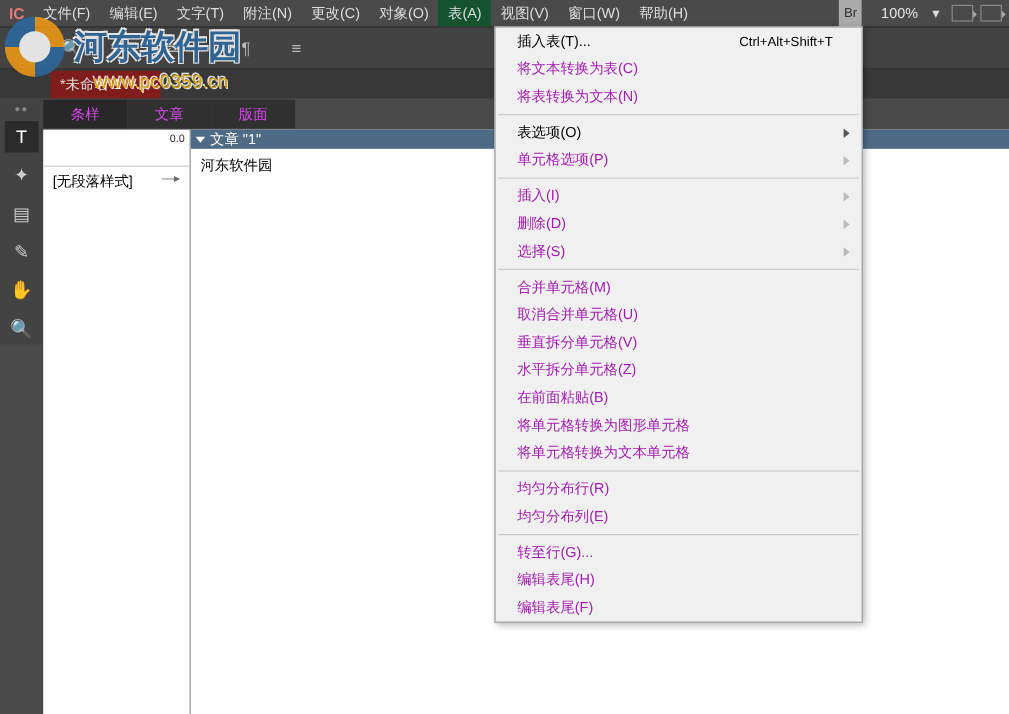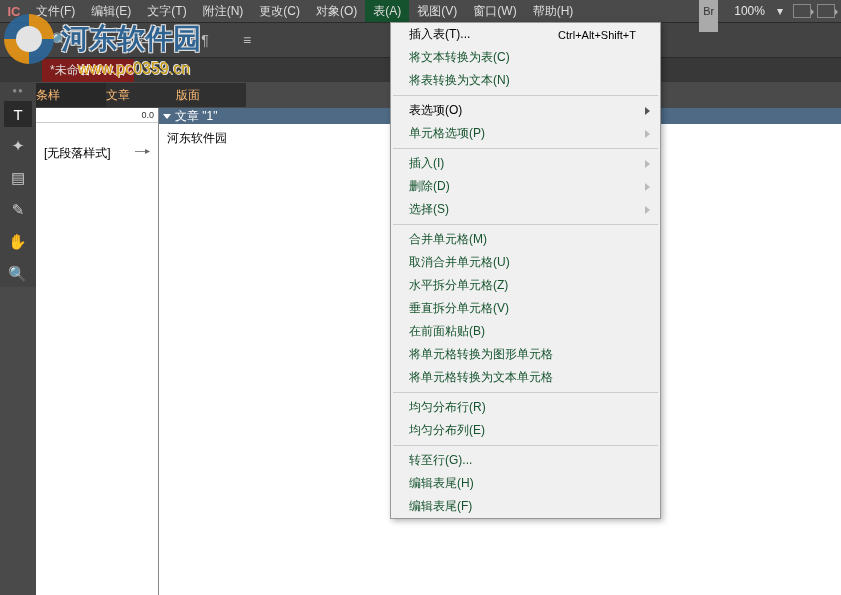--- a/index.html
+++ b/index.html
@@ -24,34 +24,34 @@
 .wm-text{display:inline-block;font-size:28px;font-weight:bold;color:#2c6aa0;vertical-align:middle;margin-left:4px;text-shadow:1px 1px 0 #fff,-1px -1px 0 #fff,1px -1px 0 #fff,-1px 1px 0 #fff}
 .wm-url{position:absolute;left:78px;top:46px;font-size:16px;color:#eab308;text-shadow:1px 1px 0 #fff,-1px -1px 0 #fff}
 .tabs-bar{height:24px;background:#383838;display:flex;align-items:flex-end;padding-left:42px}
 .doc-tab{background:#7f1d1d;color:#ddd;padding:3px 8px;font-size:11px;display:flex;align-items:flex-end;gap:16px}
 .doc-tab .x{color:#aaa;font-size:10px}
 .left-tools{position:absolute;left:0;top:82px;width:36px;background:#434343;display:flex;flex-direction:column;align-items:center;padding-top:4px;gap:6px}
 .lt-dots{color:#888;font-size:8px;letter-spacing:1px}
 .lt-btn{width:28px;height:26px;display:flex;align-items:center;justify-content:center;color:#ccc;font-size:15px}
 .lt-btn.active{background:#2a2a2a;color:#fff}
 .panel-tabs{position:absolute;left:36px;top:82px;height:26px;display:flex;align-items:center}
-.ptab{width:70px;height:24px;line-height:24px;text-align:left;background:#303030;color:#fdba74;font-size:12px}
+.ptab{width:70px;height:24px;line-height:24px;text-align:center;background:#303030;color:#d946ef;font-size:12px}
 .ptab.dark{background:#282828}
 .panel-split{position:absolute;left:36px;top:108px;right:0;bottom:0;display:flex}
 .panel-left{width:123px;background:#fff;border-right:1px solid #888;position:relative}
 .ruler-num{position:absolute;right:4px;top:2px;font-size:9px;color:#333}
-.pl-row{padding:22px 8px;font-size:12px;color:#000;display:flex;justify-content:space-between;border-top:1px solid #ccc;margin-top:14px}
+.pl-row{padding:4px 8px;font-size:12px;color:#000;display:flex;justify-content:space-between;border-top:1px solid #ccc;margin-top:30px}
 .pl-row .dash{color:#666;font-size:10px}
 .panel-right{flex:1;background:#fff;position:relative}
 .pr-head{height:16px;background:#4e6a85;color:#fff;display:flex;align-items:center;padding-left:4px;gap:4px;font-size:11px}
 .pr-head .tri{width:0;height:0;border-left:4px solid transparent;border-right:4px solid transparent;border-top:5px solid #fff}
 .pr-content{padding:6px 8px;font-size:12px;color:#000}
-.dropdown{position:absolute;left:390px;top:22px;width:271px;background:#f0f0f0;border:1px solid #999;box-shadow:2px 2px 6px rgba(0,0,0,.3);z-index:100}
+.dropdown{position:absolute;left:412px;top:22px;width:307px;background:#f0f0f0;border:1px solid #999;box-shadow:2px 2px 6px rgba(0,0,0,.3);z-index:100}
 .dd-item{height:23px;display:flex;align-items:center;padding:0 24px 0 18px;font-size:12px;color:#000;position:relative}
-.dd-item.disabled{color:#14532d}
+.dd-item.disabled{color:#a21caf}
 .dd-item .shortcut{margin-left:auto;font-size:11px}
 .dd-item .arrow{position:absolute;right:10px;width:0;height:0;border-top:4px solid transparent;border-bottom:4px solid transparent;border-left:5px solid #555}
 .dd-item.disabled .arrow{border-left-color:#bbb}
 .dd-sep{height:1px;background:#ccc;margin:3px 2px}
 </style>
 </head>
 <body>
 
 <div class="menubar">
   <div class="app-icon">IC</div>
@@ -167,26 +167,26 @@
       <span class="arrow"></span>
     </div>
     <div class="dd-sep"></div>
     <div class="dd-item disabled">
       <span>合并单元格(M)</span>
     </div>
     <div class="dd-item disabled">
       <span>取消合并单元格(U)</span>
     </div>
     <div class="dd-item disabled">
+      <span>垂直拆分单元格(V)</span>
+    </div>
+    <div class="dd-item disabled">
       <span>水平拆分单元格(Z)</span>
     </div>
     <div class="dd-item disabled">
-      <span>垂直拆分单元格(V)</span>
-    </div>
-    <div class="dd-item disabled">
       <span>在前面粘贴(B)</span>
     </div>
     <div class="dd-item disabled">
       <span>将单元格转换为图形单元格</span>
     </div>
     <div class="dd-item disabled">
       <span>将单元格转换为文本单元格</span>
     </div>
     <div class="dd-sep"></div>
     <div class="dd-item disabled">

